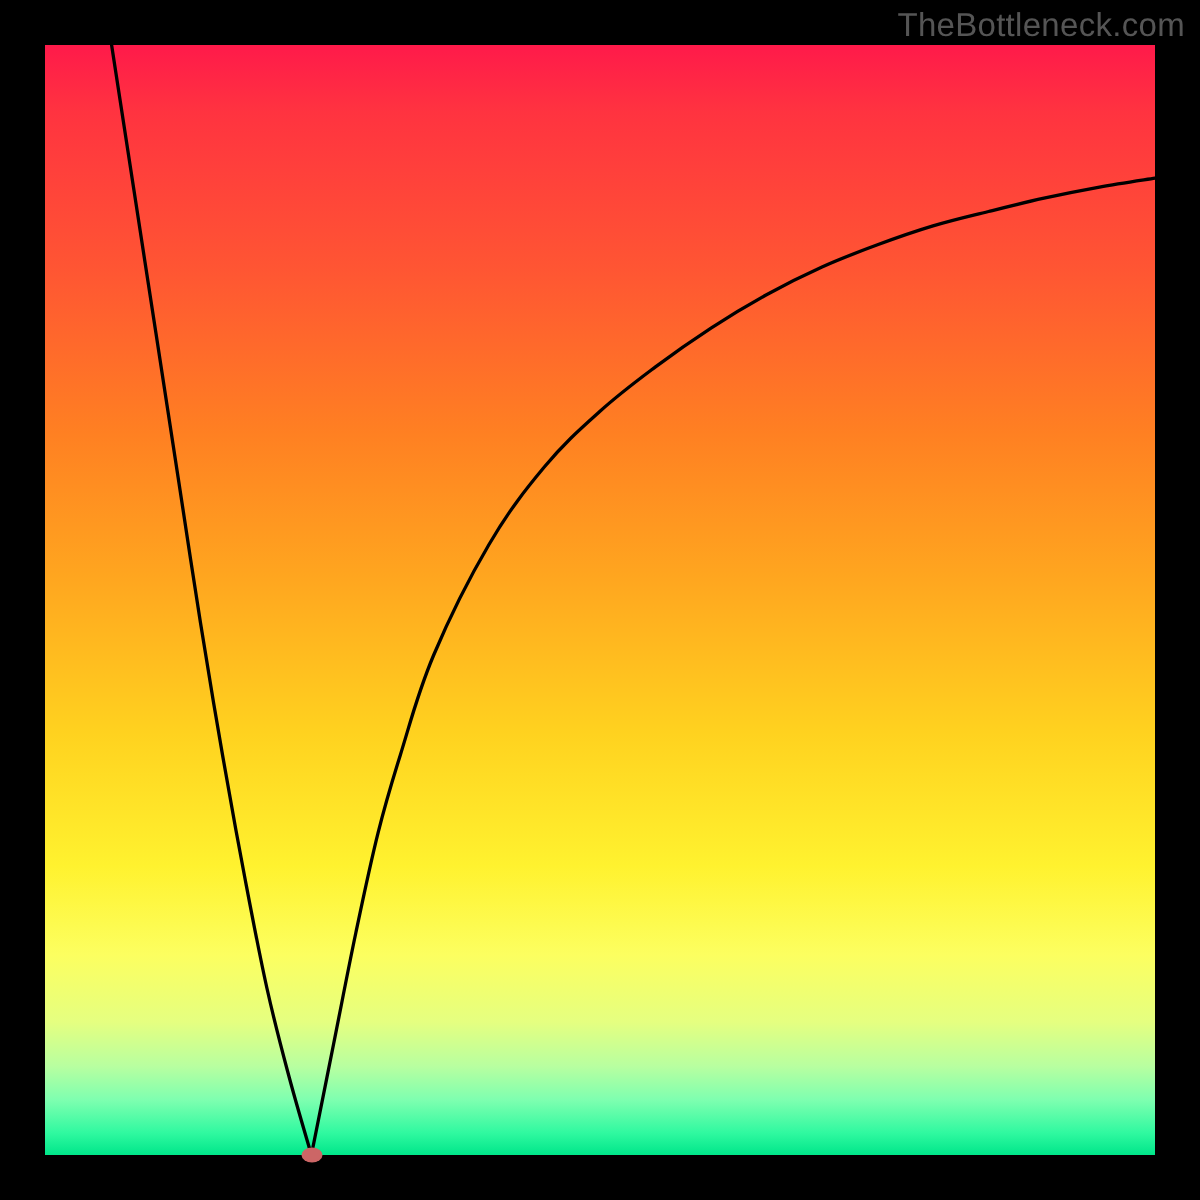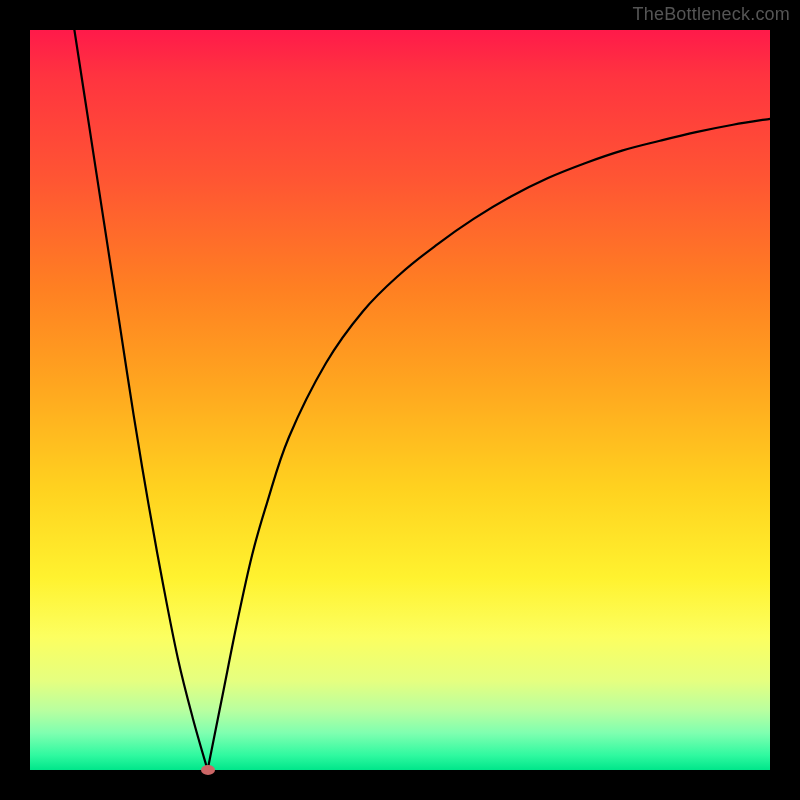--- a/index.html
+++ b/index.html
@@ -39,21 +39,21 @@
       #7fffb0 95%,
       #30f9a0 98%,
       #00e68a 100%
     );
   }
   .watermark {
     position: absolute;
     top: 4px;
     right: 10px;
     color: #555;
-    font-size: 18px;
+    font-size: 22px;
     font-weight: 500;
     letter-spacing: 0.2px;
   }
   svg.curve {
     position: absolute;
     left: 0;
     top: 0;
     width: 740px;
     height: 740px;
     overflow: visible;

